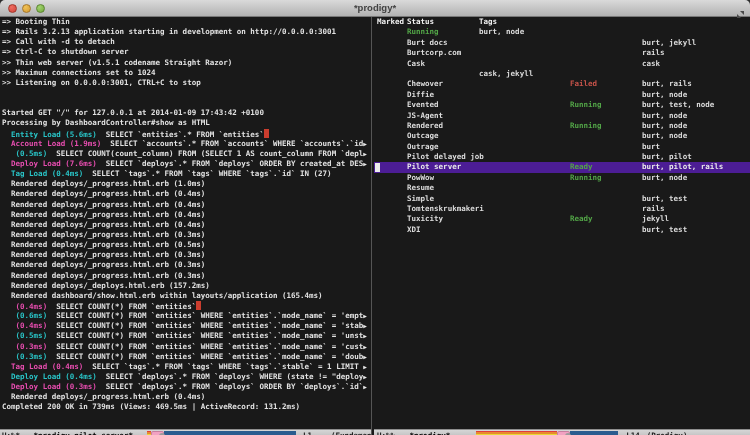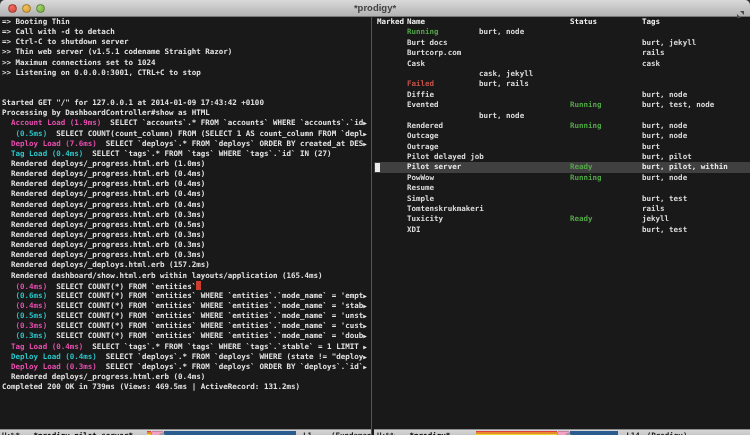--- a/index.html
+++ b/index.html
@@ -28,21 +28,21 @@
   .c-fg{color:#e2e2e2;} .c-cyan{color:#29c5c8;} .c-magenta{color:#e84db0;}
   .trunc{color:#e8e8e8;font-size:6px;}
   .wsred{display:inline-block;width:4.6px;height:9.3px;background:#cb3d2e;vertical-align:-1.5px;}
   
   .ptable{flex:1;overflow:hidden;font-size:7.5px;line-height:10.4px;color:#dcdcdc;}
   .thead,.trow{display:flex;height:10.4px;padding-left:3px;white-space:pre;position:relative;overflow:hidden;}
   .thead{color:#f2f2f2;}
   .col{display:inline-block;overflow:hidden;}
   .col-marked{width:30px;} .col-name{width:163px;} .col-status{width:72px;} .col-tags{flex:1;}
   .st-green{color:#52a547;} .st-red{color:#c7534a;}
-  .sel{background:#404040;color:#eaeaea;}
+  .sel{background:#4c1d95;color:#eaeaea;}
   .cursor{position:absolute;left:1px;top:0.5px;width:5px;height:9.4px;background:#ececec;}
   
   .modeline{height:12px;background:linear-gradient(#d6d6d6,#b3b3b3);border-top:1px solid #8e8e8e;
             box-sizing:border-box;display:flex;align-items:center;font-size:7.5px;color:#1a1a1a;
             white-space:pre;overflow:hidden;}
   .ml-left{padding-left:2px;} .ml-right{padding-left:3px;}
   .mbuf{color:#000;}
   .nyan{display:flex;align-items:center;height:9px;}
   .rainbow{height:9px;background:linear-gradient(180deg,#e23b3b 0 16.6%,#e78a2e 16.6% 33.3%,#e8d832 33.3% 50%,#3fc53f 50% 66.6%,#3f7fd4 66.6% 83.3%,#8f4fd4 83.3% 100%);}
   .rb-small{width:4px;} .rb-big{width:81px;}
@@ -71,29 +71,31 @@
           <path d="M8 1 L8 5 L4 1 Z M1 8 L1 4 L5 8 Z" fill="#4a4a4a"></path>
         </svg>
     </div>
   </div>
 
   <div class="main">
 
     <div class="pane pane-left">
       <div class="log" id="log">
           <div class="ln"><span class="c-fg">=&gt; Booting Thin</span></div>
+          <div class="ln"><span class="c-fg">=&gt; Rails 3.2.13 application starting in development on http://0.0.0.0:3001</span></div>
           <div class="ln"><span class="c-fg">=&gt; Call with -d to detach</span></div>
           <div class="ln"><span class="c-fg">=&gt; Ctrl-C to shutdown server</span></div>
           <div class="ln"><span class="c-fg">&gt;&gt; Thin web server (v1.5.1 codename Straight Razor)</span></div>
           <div class="ln"><span class="c-fg">&gt;&gt; Maximum connections set to 1024</span></div>
           <div class="ln"><span class="c-fg">&gt;&gt; Listening on 0.0.0.0:3001, CTRL+C to stop</span></div>
           <div class="ln"></div>
           <div class="ln"></div>
           <div class="ln"><span class="c-fg">Started GET "/" for 127.0.0.1 at 2014-01-09 17:43:42 +0100</span></div>
           <div class="ln"><span class="c-fg">Processing by DashboardController#show as HTML</span></div>
+          <div class="ln"><span class="c-cyan">  Entity Load (5.6ms)</span><span class="c-fg">  SELECT `entities`.* FROM `entities`</span><span class="wsred"></span></div>
           <div class="ln"><span class="c-magenta">  Account Load (1.9ms)</span><span class="c-fg">  SELECT `accounts`.* FROM `accounts` WHERE `accounts`.`id</span><span class="trunc">▶</span></div>
           <div class="ln"><span class="c-cyan">   (0.5ms)</span><span class="c-fg">  SELECT COUNT(count_column) FROM (SELECT 1 AS count_column FROM `depl</span><span class="trunc">▶</span></div>
           <div class="ln"><span class="c-magenta">  Deploy Load (7.6ms)</span><span class="c-fg">  SELECT `deploys`.* FROM `deploys` ORDER BY created_at DES</span><span class="trunc">▶</span></div>
           <div class="ln"><span class="c-cyan">  Tag Load (0.4ms)</span><span class="c-fg">  SELECT `tags`.* FROM `tags` WHERE `tags`.`id` IN (27)</span></div>
           <div class="ln"><span class="c-fg">  Rendered deploys/_progress.html.erb (1.0ms)</span></div>
           <div class="ln"><span class="c-fg">  Rendered deploys/_progress.html.erb (0.4ms)</span></div>
           <div class="ln"><span class="c-fg">  Rendered deploys/_progress.html.erb (0.4ms)</span></div>
           <div class="ln"><span class="c-fg">  Rendered deploys/_progress.html.erb (0.4ms)</span></div>
           <div class="ln"><span class="c-fg">  Rendered deploys/_progress.html.erb (0.4ms)</span></div>
           <div class="ln"><span class="c-fg">  Rendered deploys/_progress.html.erb (0.3ms)</span></div>
@@ -127,39 +129,38 @@
         <span style="margin-left:19px">(Fundamen</span>
       </div>
     </div>
 
     <div class="divider"></div>
 
     <div class="pane pane-right">
       <div class="ptable">
         <div class="thead">
           <span class="col col-marked">Marked</span>
-          <span class="col col-name">Name</span>
           <span class="col col-status">Status</span>
           <span class="col col-tags">Tags</span>
         </div>
         <div id="rows">
             <div class="trow"><span class="col col-marked"></span><span class="col col-status st-green">Running</span><span class="col col-tags">burt, node</span></div>
             <div class="trow"><span class="col col-marked"></span><span class="col col-name">Burt docs</span><span class="col col-status"></span><span class="col col-tags">burt, jekyll</span></div>
             <div class="trow"><span class="col col-marked"></span><span class="col col-name">Burtcorp.com</span><span class="col col-status"></span><span class="col col-tags">rails</span></div>
             <div class="trow"><span class="col col-marked"></span><span class="col col-name">Cask</span><span class="col col-status"></span><span class="col col-tags">cask</span></div>
             <div class="trow"><span class="col col-marked"></span><span class="col col-status"></span><span class="col col-tags">cask, jekyll</span></div>
-            <div class="trow"><span class="col col-marked"></span><span class="col col-status st-red">Failed</span><span class="col col-tags">burt, rails</span></div>
+            <div class="trow"><span class="col col-marked"></span><span class="col col-name">Chewover</span><span class="col col-status st-red">Failed</span><span class="col col-tags">burt, rails</span></div>
             <div class="trow"><span class="col col-marked"></span><span class="col col-name">Diffie</span><span class="col col-status"></span><span class="col col-tags">burt, node</span></div>
             <div class="trow"><span class="col col-marked"></span><span class="col col-name">Evented</span><span class="col col-status st-green">Running</span><span class="col col-tags">burt, test, node</span></div>
-            <div class="trow"><span class="col col-marked"></span><span class="col col-status"></span><span class="col col-tags">burt, node</span></div>
+            <div class="trow"><span class="col col-marked"></span><span class="col col-name">JS-Agent</span><span class="col col-status"></span><span class="col col-tags">burt, node</span></div>
             <div class="trow"><span class="col col-marked"></span><span class="col col-name">Rendered</span><span class="col col-status st-green">Running</span><span class="col col-tags">burt, node</span></div>
             <div class="trow"><span class="col col-marked"></span><span class="col col-name">Outcage</span><span class="col col-status"></span><span class="col col-tags">burt, node</span></div>
             <div class="trow"><span class="col col-marked"></span><span class="col col-name">Outrage</span><span class="col col-status"></span><span class="col col-tags">burt</span></div>
             <div class="trow"><span class="col col-marked"></span><span class="col col-name">Pilot delayed job</span><span class="col col-status"></span><span class="col col-tags">burt, pilot</span></div>
-            <div class="trow sel"><span class="cursor"></span><span class="col col-marked"></span><span class="col col-name">Pilot server</span><span class="col col-status st-green">Ready</span><span class="col col-tags">burt, pilot, within</span></div>
+            <div class="trow sel"><span class="cursor"></span><span class="col col-marked"></span><span class="col col-name">Pilot server</span><span class="col col-status st-green">Ready</span><span class="col col-tags">burt, pilot, rails</span></div>
             <div class="trow"><span class="col col-marked"></span><span class="col col-name">PowWow</span><span class="col col-status st-green">Running</span><span class="col col-tags">burt, node</span></div>
             <div class="trow"><span class="col col-marked"></span><span class="col col-name">Resume</span><span class="col col-status"></span><span class="col col-tags"></span></div>
             <div class="trow"><span class="col col-marked"></span><span class="col col-name">Simple</span><span class="col col-status"></span><span class="col col-tags">burt, test</span></div>
             <div class="trow"><span class="col col-marked"></span><span class="col col-name">Tomtenskrukmakeri</span><span class="col col-status"></span><span class="col col-tags">rails</span></div>
             <div class="trow"><span class="col col-marked"></span><span class="col col-name">Tuxicity</span><span class="col col-status st-green">Ready</span><span class="col col-tags">jekyll</span></div>
             <div class="trow"><span class="col col-marked"></span><span class="col col-name">XDI</span><span class="col col-status"></span><span class="col col-tags">burt, test</span></div>
           </div>
       </div>
       <div class="modeline ml-right">
         <span>U:%%-</span>

